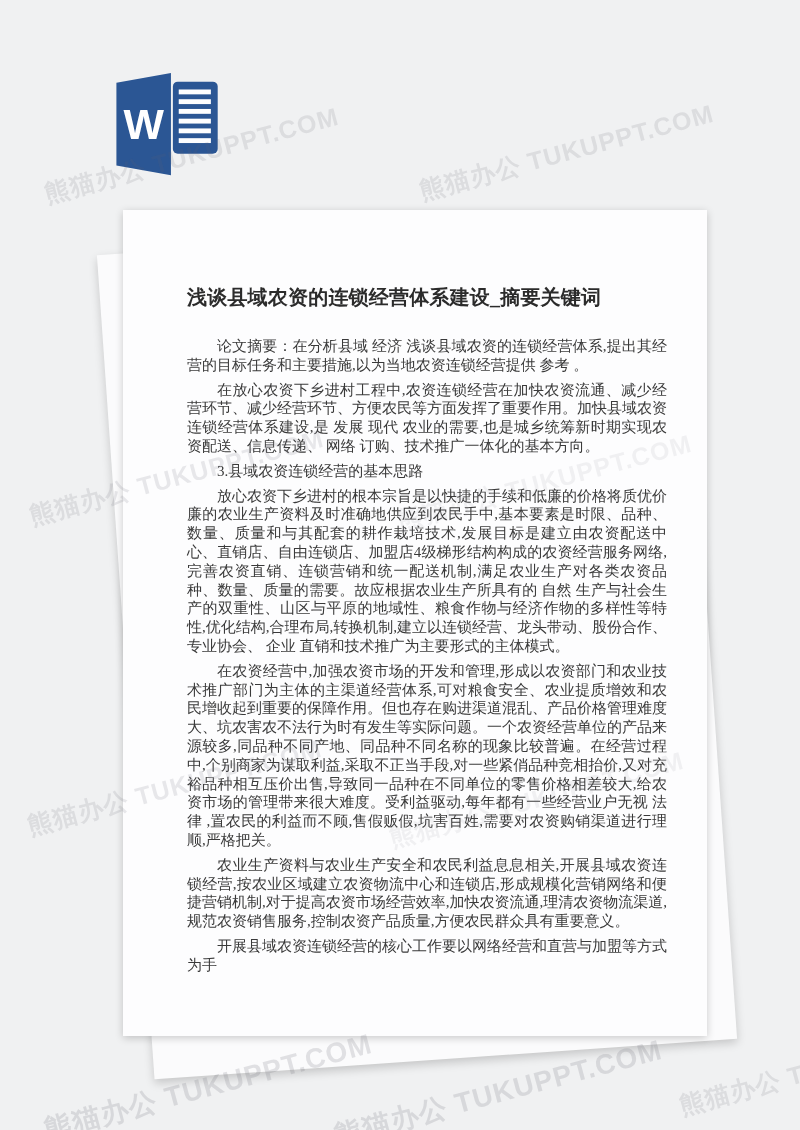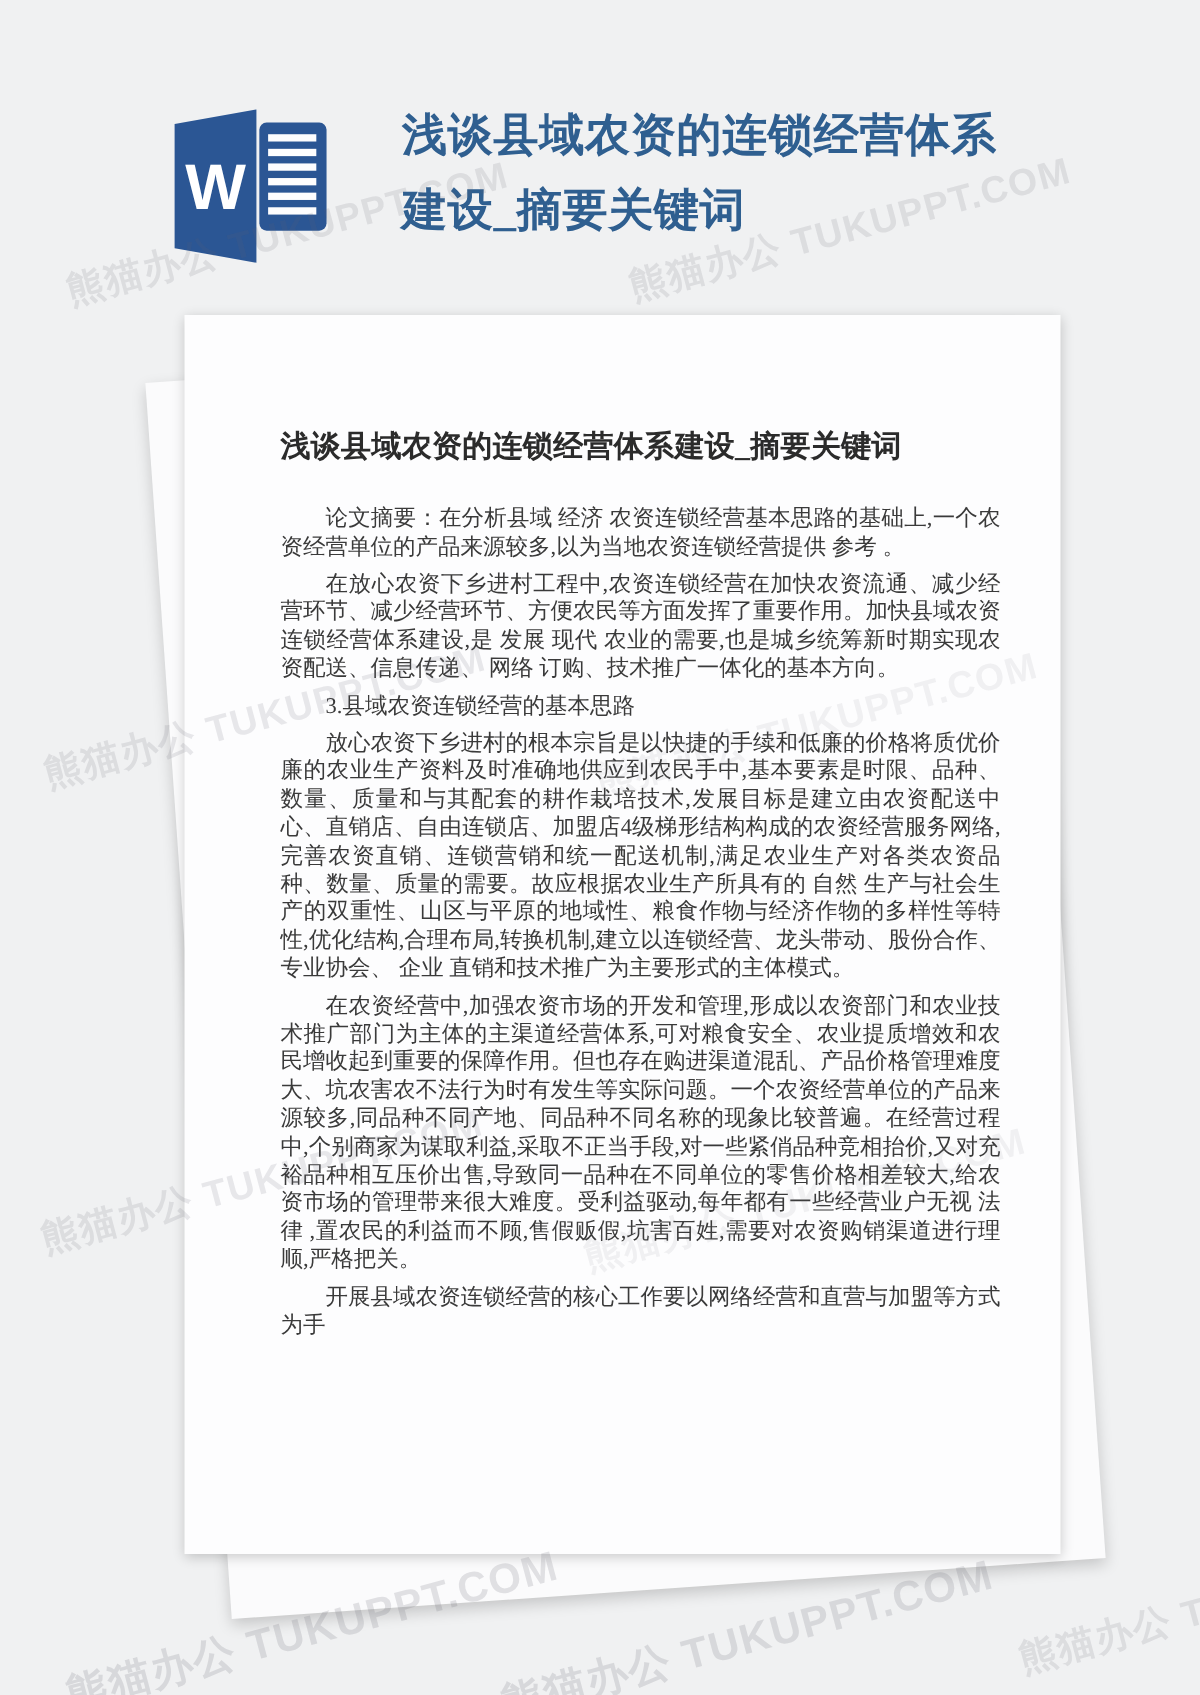--- a/index.html
+++ b/index.html
@@ -74,36 +74,33 @@
         <rect x="70" y="30" width="33" height="5" fill="#fdfdfe"></rect>
         <rect x="70" y="40" width="33" height="5" fill="#fdfdfe"></rect>
         <rect x="70" y="50" width="33" height="5" fill="#fdfdfe"></rect>
         <rect x="70" y="60" width="33" height="5" fill="#fdfdfe"></rect>
         <rect x="70" y="70" width="33" height="5" fill="#fdfdfe"></rect>
 
         <polygon points="6,13 62,3 62,108 6,98" fill="#2b5694"></polygon>
         <text x="34" y="71" text-anchor="middle" font-family="Liberation Sans, DejaVu Sans, sans-serif" font-size="44" font-weight="bold" fill="#ffffff">W</text>
       </svg>
     </div>
-    <div class="header-title">
-      <div>浅谈县域农资的连锁经营体系</div>
-      <div>建设_摘要关键词</div>
-    </div>
   </div>
 
   <div class="page-stack">
     <div class="page-back"></div>
     <div class="page-main">
       <h2 class="doc-title">浅谈县域农资的连锁经营体系建设_摘要关键词</h2>
       <div class="doc-body">
-        <p>论文摘要：在分析县域 经济 农资连锁经营基本思路的基础上,一个农资经营单位的产品来源较多,以为当地农资连锁经营提供 参考 。</p>
+        <p>论文摘要：在分析县域 经济 浅谈县域农资的连锁经营体系,提出其经营的目标任务和主要措施,以为当地农资连锁经营提供 参考 。</p>
         <p>在放心农资下乡进村工程中,农资连锁经营在加快农资流通、减少经营环节、减少经营环节、方便农民等方面发挥了重要作用。加快县域农资连锁经营体系建设,是 发展 现代 农业的需要,也是城乡统筹新时期实现农资配送、信息传递、 网络 订购、技术推广一体化的基本方向。</p>
         <p>3.县域农资连锁经营的基本思路</p>
         <p>放心农资下乡进村的根本宗旨是以快捷的手续和低廉的价格将质优价廉的农业生产资料及时准确地供应到农民手中,基本要素是时限、品种、数量、质量和与其配套的耕作栽培技术,发展目标是建立由农资配送中心、直销店、自由连锁店、加盟店4级梯形结构构成的农资经营服务网络,完善农资直销、连锁营销和统一配送机制,满足农业生产对各类农资品种、数量、质量的需要。故应根据农业生产所具有的 自然 生产与社会生产的双重性、山区与平原的地域性、粮食作物与经济作物的多样性等特性,优化结构,合理布局,转换机制,建立以连锁经营、龙头带动、股份合作、专业协会、 企业 直销和技术推广为主要形式的主体模式。</p>
         <p>在农资经营中,加强农资市场的开发和管理,形成以农资部门和农业技术推广部门为主体的主渠道经营体系,可对粮食安全、农业提质增效和农民增收起到重要的保障作用。但也存在购进渠道混乱、产品价格管理难度大、坑农害农不法行为时有发生等实际问题。一个农资经营单位的产品来源较多,同品种不同产地、同品种不同名称的现象比较普遍。在经营过程中,个别商家为谋取利益,采取不正当手段,对一些紧俏品种竞相抬价,又对充裕品种相互压价出售,导致同一品种在不同单位的零售价格相差较大,给农资市场的管理带来很大难度。受利益驱动,每年都有一些经营业户无视 法律 ,置农民的利益而不顾,售假贩假,坑害百姓,需要对农资购销渠道进行理顺,严格把关。</p>
+        <p>农业生产资料与农业生产安全和农民利益息息相关,开展县域农资连锁经营,按农业区域建立农资物流中心和连锁店,形成规模化营销网络和便捷营销机制,对于提高农资市场经营效率,加快农资流通,理清农资物流渠道,规范农资销售服务,控制农资产品质量,方便农民群众具有重要意义。</p>
         <p>开展县域农资连锁经营的核心工作要以网络经营和直营与加盟等方式为手</p>
       </div>
     </div>
   </div>
 
   <div class="watermarks">
     <span class="wm" style="left:45px;  top:178px;">熊猫办公 TUKUPPT.COM</span>
     <span class="wm" style="left:420px; top:175px;">熊猫办公 TUKUPPT.COM</span>
     <span class="wm" style="left:30px;  top:500px;">熊猫办公 TUKUPPT.COM</span>
     <span class="wm faint" style="left:398px; top:505px;">熊猫办公 TUKUPPT.COM</span>

